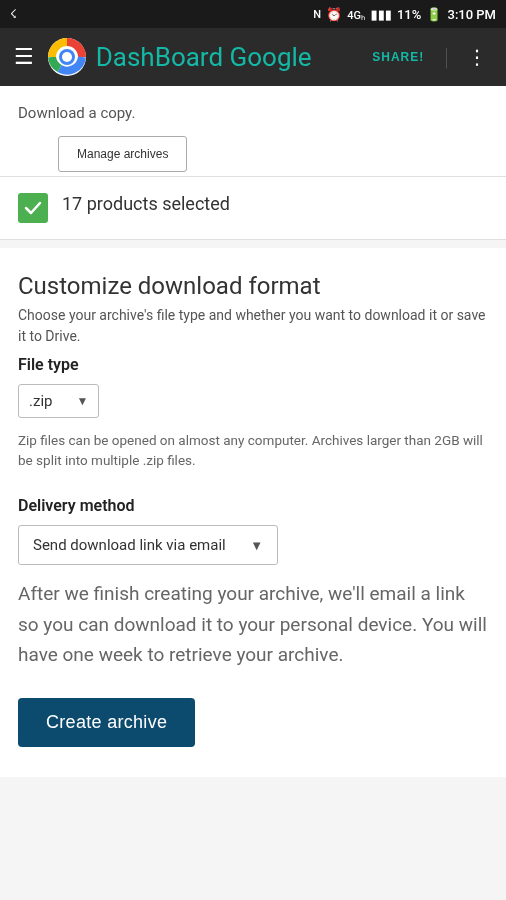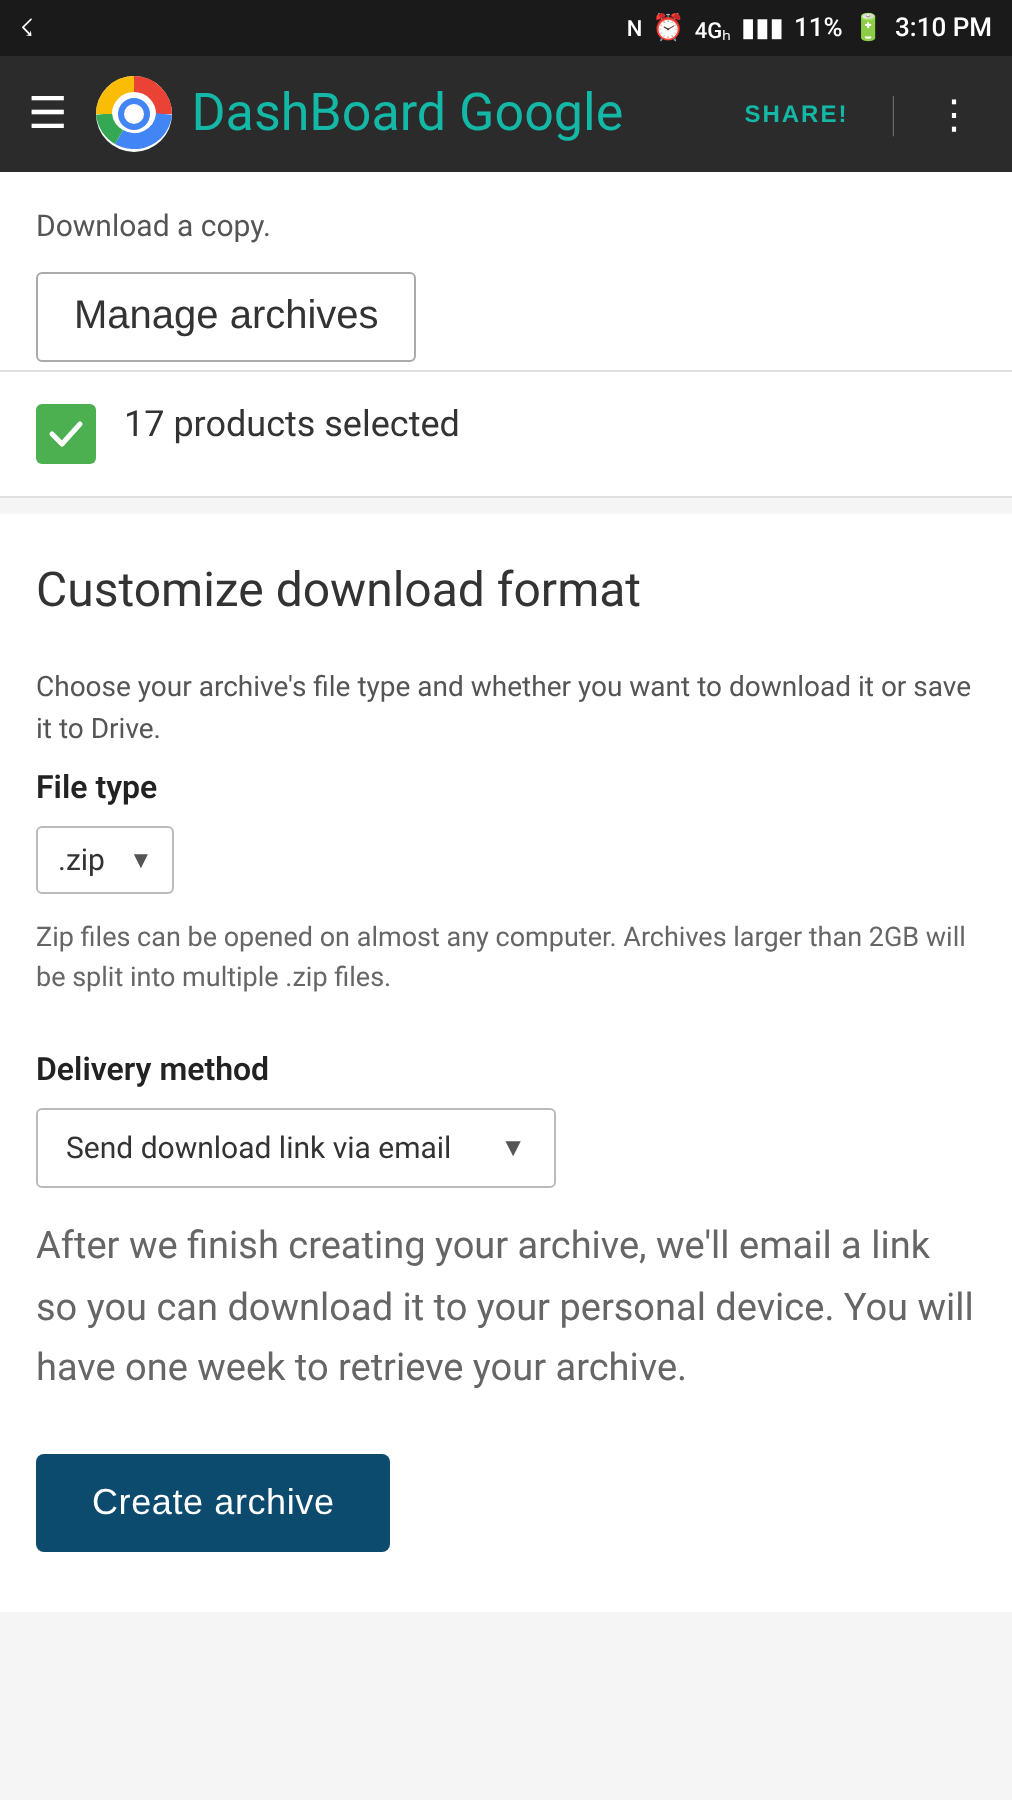--- a/index.html
+++ b/index.html
@@ -88,24 +88,25 @@
     .download-copy-text {
       font-size: 15px;
       color: #555;
       margin-bottom: 14px;
     }
     .manage-archives-btn {
       border: 1px solid #aaa;
       background: white;
       border-radius: 3px;
       padding: 10px 18px;
-      font-size: 20px;
+      font-size: 12px;
       color: #333;
       cursor: pointer;
       font-weight: 500;
+      margin-left: 40px;
     }
 
     
     .selected-section {
       background: white;
       border-bottom: 1px solid #e0e0e0;
       padding: 16px 18px;
       display: flex;
       align-items: flex-start;
       gap: 14px;
@@ -134,21 +135,21 @@
     .main-content {
       background: white;
       margin-top: 8px;
       padding: 24px 18px 30px 18px;
     }
 
     .section-title {
       font-size: 24px;
       color: #333;
       font-weight: 400;
-      margin-bottom: 24px;
+      margin-bottom: 4px;
       line-height: 1.2;
     }
     .section-desc {
       font-size: 14px;
       color: #555;
       line-height: 1.5;
       margin-bottom: 8px;
     }
 
     
@@ -159,21 +160,21 @@
       margin-bottom: 10px;
     }
     .select-wrapper {
       display: inline-flex;
       align-items: center;
       border: 1px solid #bbb;
       border-radius: 3px;
       background: white;
       padding: 7px 10px;
       cursor: pointer;
-      gap: 12px;
+      gap: 24px;
       margin-bottom: 12px;
     }
     .select-value {
       font-size: 15px;
       color: #333;
     }
     .select-arrow {
       font-size: 12px;
       color: #555;
     }

